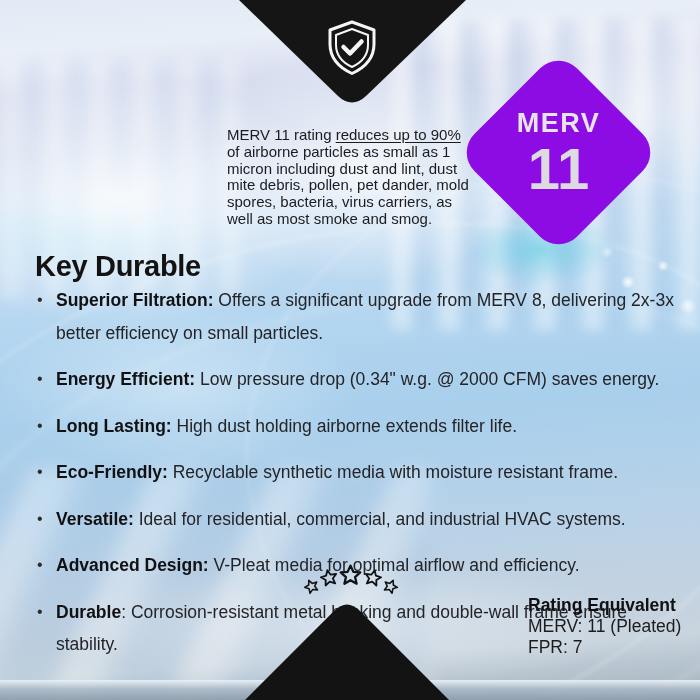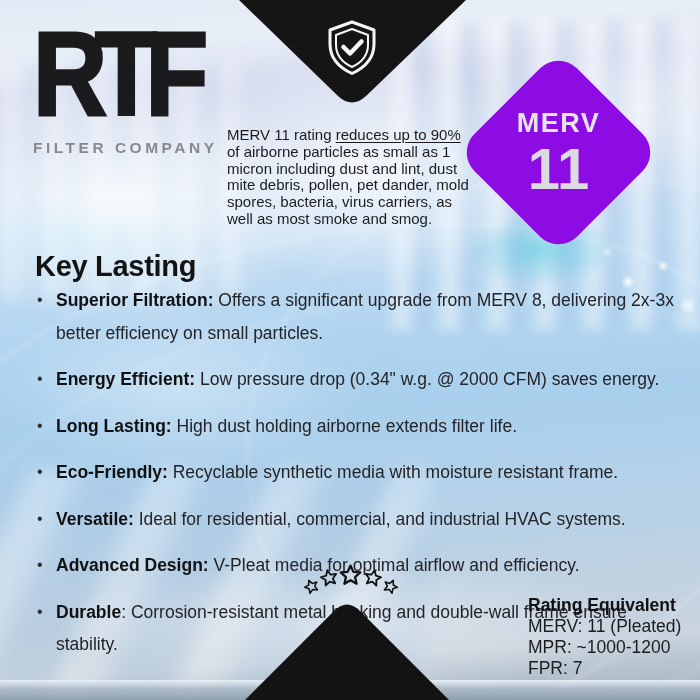--- a/index.html
+++ b/index.html
@@ -117,35 +117,31 @@
 
   <svg class="top-banner" viewBox="0 0 700 120">
     <path d="M239,0 H466 L366,96 Q352,109 338,96 Z" fill="#151515"></path>
     <g fill="none" stroke="#f5f5f5" stroke-linejoin="round" stroke-linecap="round">
       <path d="M352,22 L374,30 V44 C374,58.5 365,67.5 352,73.5 C339,67.5 330,58.5 330,44 V30 Z" stroke-width="3"></path>
       <path d="M352,29 L368,35 V45 C368,56 361.5,62.5 352,67 C342.5,62.5 336,56 336,45 V35 Z" stroke-width="2"></path>
       <path d="M343.5,47 L350,53.5 L361.5,41.5" stroke-width="4.5"></path>
     </g>
   </svg>
 
-  <div class="logo">
-    <div class="logo-text">RTF</div>
-    <div class="logo-sub">FILTER COMPANY</div>
-  </div>
 
   <p class="intro"><span>MERV 11 rating </span><span class="u">reduces up to 90%</span><span> of airborne particles as small as 1 micron including dust and lint, dust mite debris, pollen, pet dander, mold spores, bacteria, virus carriers, as well as most smoke and smog.</span></p>
 
   <div class="merv-diamond" id="merv-diamond" style="background: rgb(141, 12, 228);">
     <div class="diamond-inner">
       <div class="merv-label">MERV</div>
       <div class="merv-value">11</div>
     </div>
   </div>
 
-  <h2 class="benefits-heading">Key Lasting</h2>
+  <h2 class="benefits-heading">Key Durable</h2>
   <ul class="benefits-list">
 
       <li><span class="b-title">Superior Filtration:</span><span> Offers a significant upgrade from MERV 8, delivering 2x-3x better efficiency on small particles.</span></li>
 
       <li><span class="b-title">Energy Efficient:</span><span> Low pressure drop (0.34" w.g. @ 2000 CFM) saves energy.</span></li>
 
       <li><span class="b-title">Long Lasting:</span><span> High dust holding airborne extends filter life.</span></li>
 
       <li><span class="b-title">Eco-Friendly:</span><span> Recyclable synthetic media with moisture resistant frame.</span></li>
 
@@ -187,21 +183,20 @@
   <svg class="bottom-triangle" viewBox="0 0 700 110">
     <path d="M245,110 L334,21 Q347,8 360,21 L449,110 Z" fill="#131313"></path>
   </svg>
 
   <div class="rating">
     <div class="rating-heading">Rating Equivalent</div>
     <ul class="rating-lines">
 
         <li>MERV: 11 (Pleated)</li>
 
-        <li>MPR: ~1000-1200</li>
 
         <li>FPR: 7</li>
       </ul>
   </div>
 
   <svg width="0" height="0" style="position:absolute">
     <symbol id="star-sym" viewBox="0 0 24 24">
       <path d="M12 2.5l2.77 6.02 6.59.58-4.98 4.36 1.47 6.45L12 16.5l-5.85 3.41 1.47-6.45-4.98-4.36 6.59-.58z" fill="none" stroke="currentColor" stroke-width="2.2" stroke-linejoin="round"></path>
     </symbol>
   </svg>

